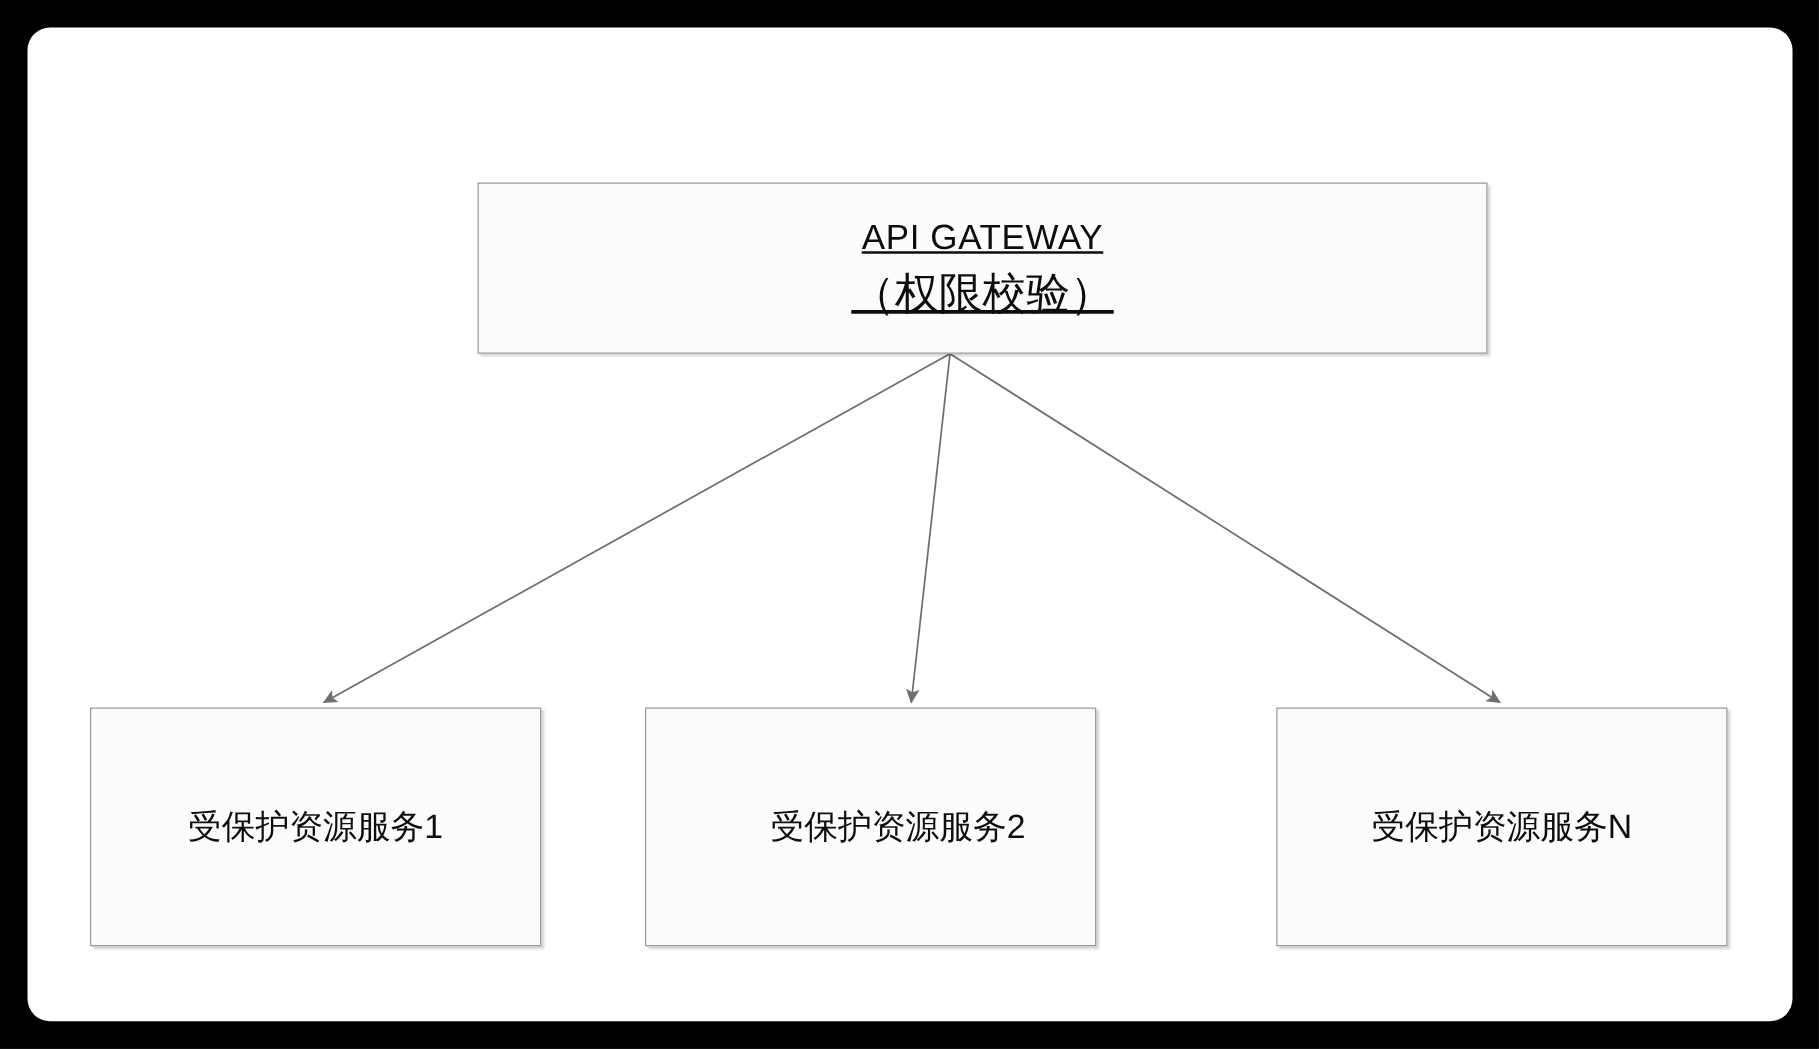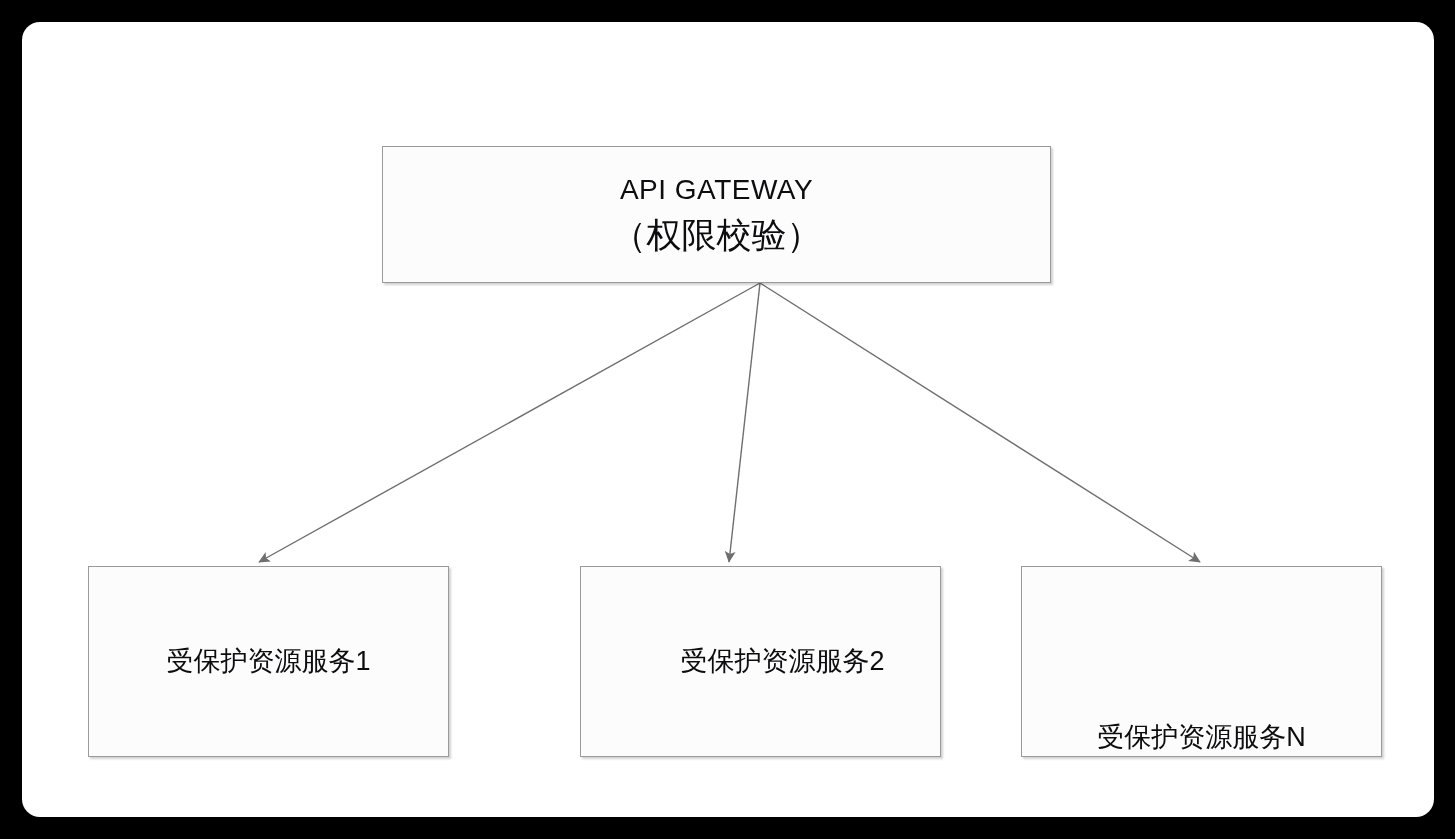--- a/index.html
+++ b/index.html
@@ -45,40 +45,41 @@
     align-items: center;
     justify-content: center;
     color: #0d0d10;
     text-align: center;
     line-height: 1.42;
   }
 
   .node-gateway {
     left: 382px;
     top: 146px;
-    width: 669px;
+    width: 808px;
     height: 137px;
+    text-decoration: underline;
   }
   .node-gateway .line-main {
     font-size: 28px;
     letter-spacing: 0.5px;
   }
   .node-gateway .line-sub {
     font-size: 35px;
   }
 
   .node-service {
     top: 566px;
     width: 361px;
     height: 191px;
     font-size: 27px;
   }
-  .node-service-1 { left: 88px; }
-  .node-service-2 { left: 580px; padding-left: 44px; }
-  .node-service-3 { left: 1021px; justify-content: flex-end; }
+  .node-service-1 { left: 72px; }
+  .node-service-2 { left: 516px; padding-left: 44px; }
+  .node-service-3 { left: 1021px; }
 
   svg.edges {
     position: absolute;
     left: 0;
     top: 0;
     width: 1455px;
     height: 839px;
     pointer-events: none;
   }
 </style>

